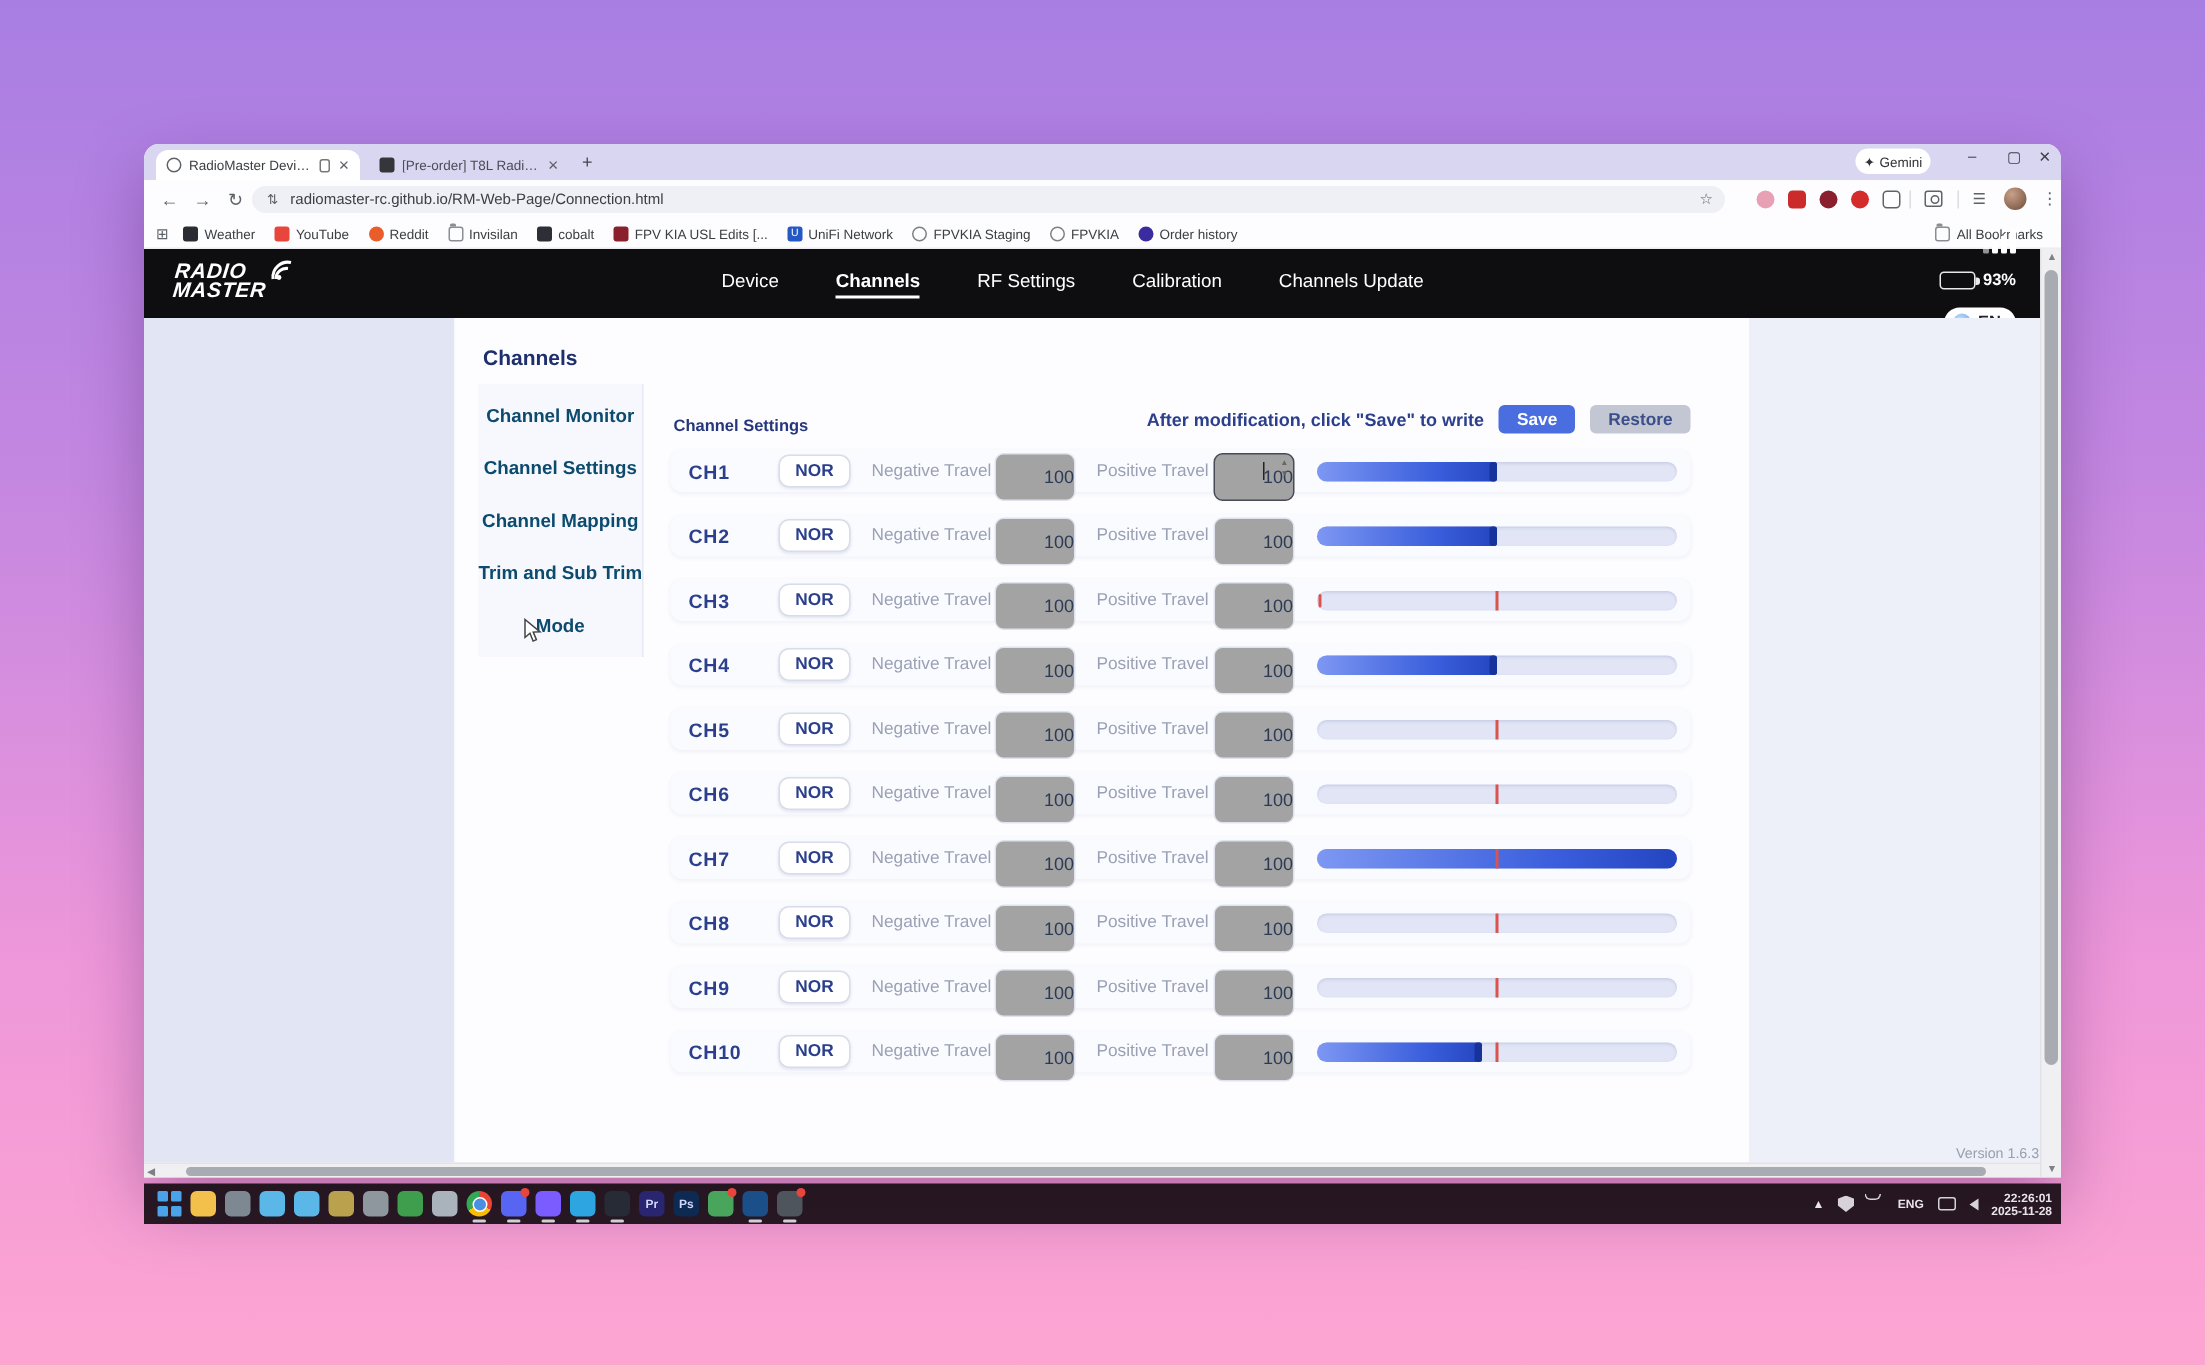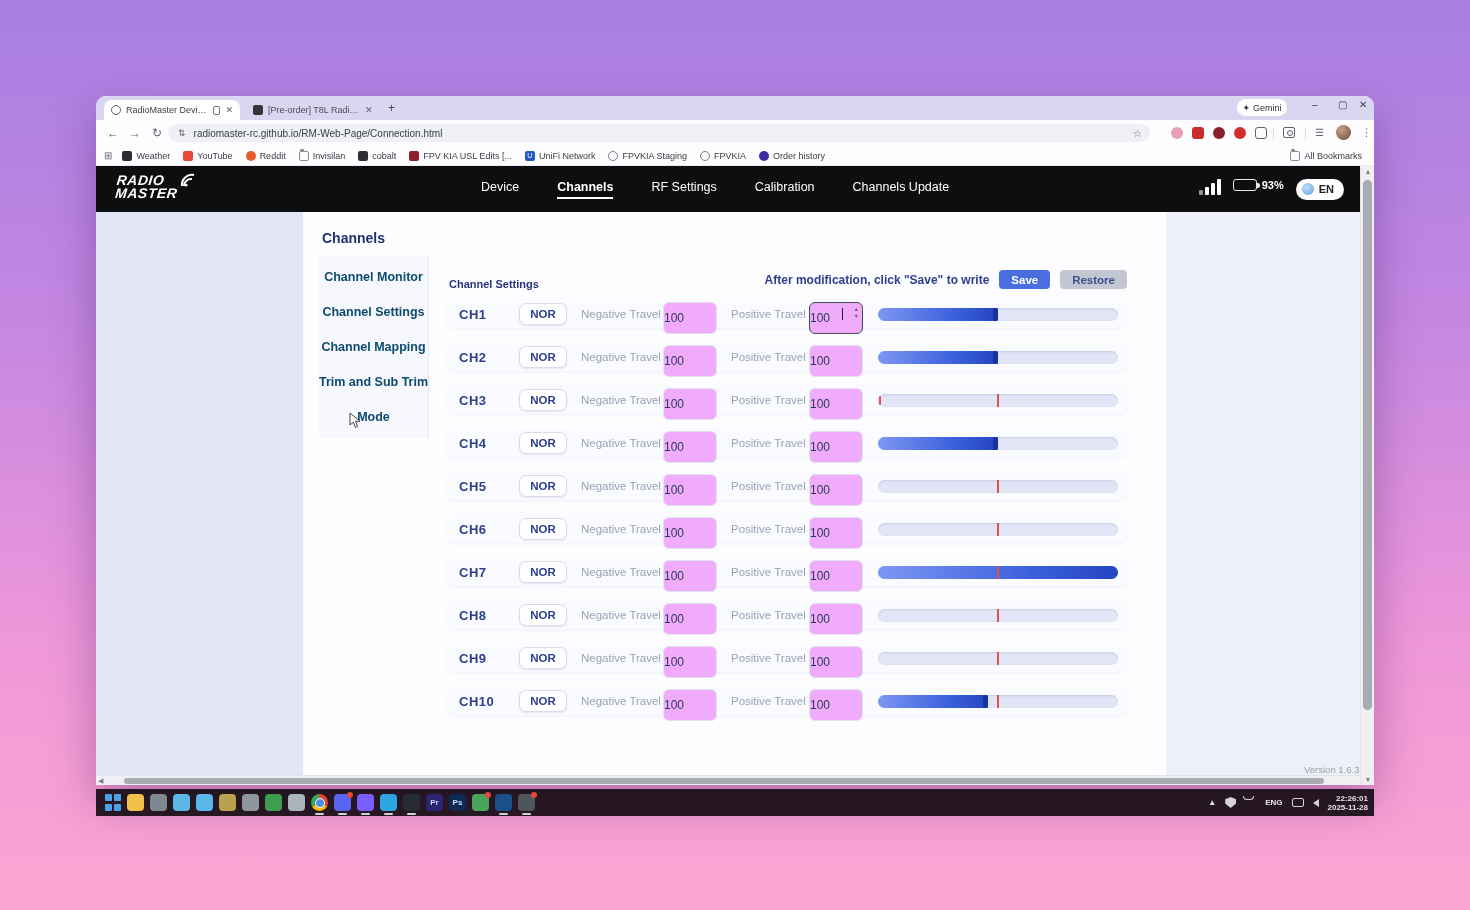--- a/index.html
+++ b/index.html
@@ -60,21 +60,21 @@
   .bm-globe { border:1.3px solid #7d8086; border-radius:50%; background:transparent; }
   .allbm { position:absolute; right:12px; display:flex; gap:4px; align-items:center; color:#3c4043; }
   
   .navbar { position:relative; height:46px; background:#0e0e11; display:flex; align-items:center; }
   .logo { position:absolute; left:20px; top:8px; color:#fff; font-weight:bold; font-style:italic;
           font-size:14px; line-height:13px; letter-spacing:.5px; transform:skewX(-6deg); }
   .logo-waves { position:absolute; left:84px; top:6px; }
   .navmenu { position:absolute; left:385px; display:flex; gap:38px; }
   .navitem { color:#fff; font-size:12.5px; padding-bottom:3px; }
   .navitem.active { border-bottom:2px solid #fff; font-weight:bold; }
-  .nav-right { position:absolute; right:30px; display:flex; align-items:flex-start; gap:12px; }
+  .nav-right { position:absolute; right:30px; display:flex; align-items:flex-end; gap:12px;flex-direction:column; }
   .sigbars { display:flex; align-items:flex-end; gap:2px; height:16px; }
   .sigbars span { width:4px; background:#fff; border-radius:1px; display:block; }
   .battery { display:flex; align-items:center; gap:5px; color:#fff; font-size:11px; font-weight:bold; }
   .batt-shell { width:24px; height:12px; border:1.5px solid #e8e8e8; border-radius:3px; position:relative; padding:1px; }
   .batt-shell::after { content:''; position:absolute; right:-4px; top:3px; width:2.5px; height:5px; background:#e8e8e8; border-radius:0 2px 2px 0; }
   .batt-fill { height:100%; width:92%; border-radius:1.5px; }
   .lang-pill { background:#fff; border-radius:11px; height:21px; padding:0 10px 0 6px; display:flex;
                align-items:center; gap:5px; font-size:11px; font-weight:bold; color:#222; }
   .globe-dot { width:12px; height:12px; border-radius:50%; background:radial-gradient(circle at 40% 35%,#bfe0ff,#5f9ce0); }
   
@@ -98,22 +98,22 @@
   .chrow { height:28px; display:flex; align-items:center; background:#fafbff; border-radius:8px;
            box-shadow:0 1px 3px rgba(50,70,140,.07); }
   .ch-name { width:50px; margin-left:12px; font-size:13px; font-weight:bold; color:#2b3f8c; letter-spacing:.5px; }
   .nor-btn { width:48px; height:22px; margin-left:10px; background:#fff; border:1px solid #d9dce8;
              border-radius:7px; font-size:11.5px; font-weight:bold; color:#2b3f8c;
              box-shadow:0 1px 2px rgba(60,80,150,.12); }
   .glabel { font-size:11.5px; color:#9ba1b5; }
   .lbl-neg { margin-left:14px; width:82px; }
   .lbl-pos { margin-left:14px; width:78px; }
   .numwrap { position:relative; width:54px; height:24px; }
-  .numwrap input { width:54px; height:32px; border:1px solid #e0e3ee; border-radius:6px; text-align:left;
-                   font-size:12px; color:#2b3a55; font-family:"Liberation Sans",sans-serif; background:#f0abfc; }
+  .numwrap input { width:54px; height:32px; border:1px solid #e0e3ee; border-radius:6px; text-align:right;
+                   font-size:12px; color:#2b3a55; font-family:"Liberation Sans",sans-serif; background:#a3a3a3; }
   .numwrap.focused input { border:1.6px solid #474b57; }
   .spinners { position:absolute; right:4px; top:4px; display:flex; flex-direction:column; font-size:5.5px;
               line-height:7px; color:#666; }
   .caret { position:absolute; left:33px; top:6px; width:1px; height:12px; background:#222; }
   .track { position:relative; width:240px; height:13px; margin-left:15px; border-radius:7px;
            background:#e1e5f6; box-shadow:inset 0 1px 2px rgba(110,120,170,.22); }
   .fill { position:absolute; left:0; top:0; bottom:0; border-radius:7px 2px 2px 7px;
           background:linear-gradient(90deg,#7d97f2 0%,#3b5fdd 65%,#2445c0 100%); }
   .fill.full { border-radius:7px; }
   .fill .cap { position:absolute; right:0; top:0; bottom:0; width:5px; background:#16329b; border-radius:2px; }

